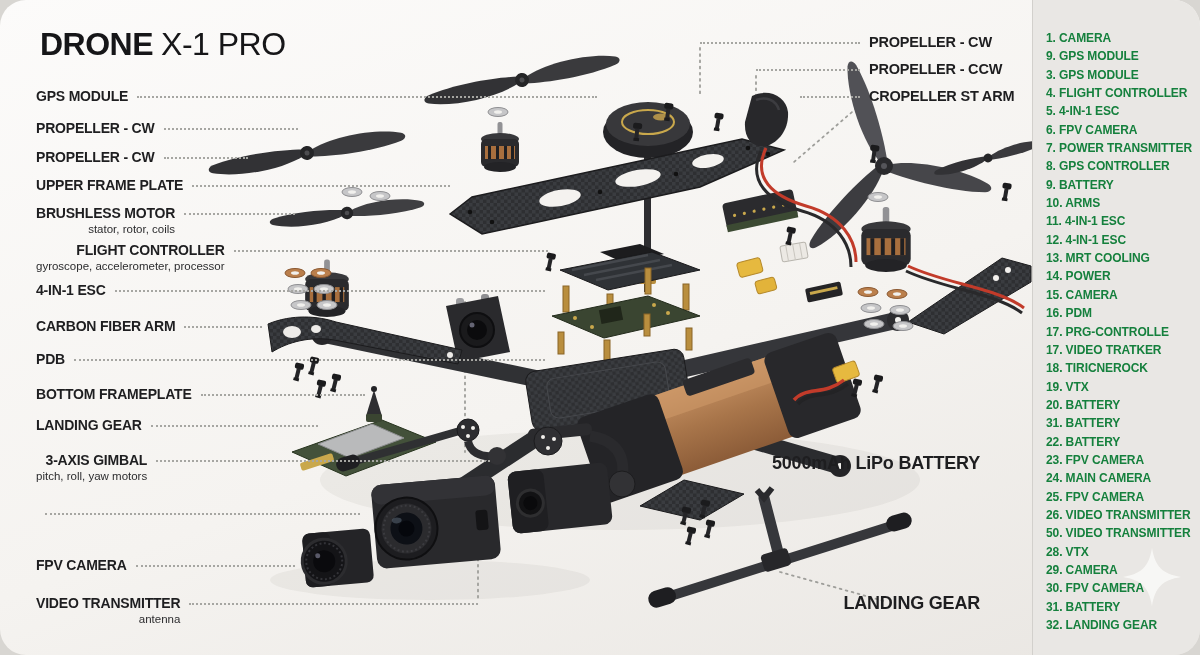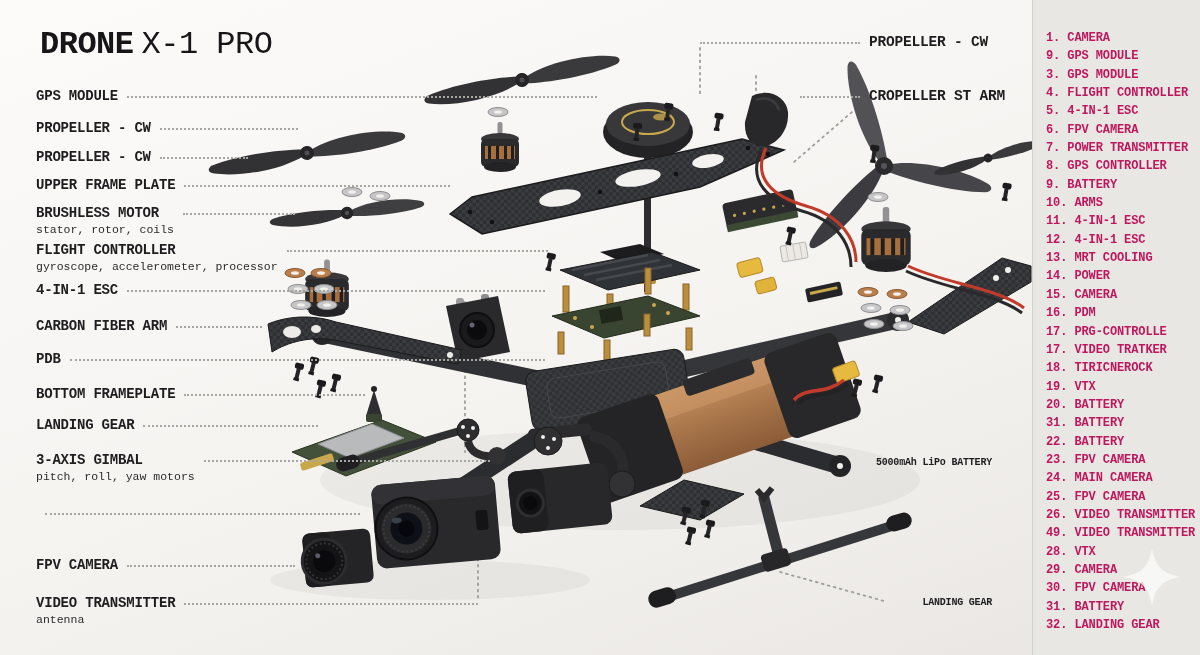--- a/index.html
+++ b/index.html
@@ -1,41 +1,42 @@
 <!DOCTYPE html>
 <html><head>
 <meta charset="utf-8">
 <style>
   html,body{margin:0;padding:0;background:#d8d6d2;}
   .stage{
     position:relative;width:1200px;height:655px;overflow:hidden;
-    font-family:Liberation Mono, monospace;
+    font-family:Liberation Sans, sans-serif;
     background:linear-gradient(160deg,#fcfbfa 0%,#f5f3f0 55%,#e9e6e2 100%);
+    border-radius:26px;
   }
   .scene{position:absolute;left:0;top:0;width:1032px;height:655px;}
   
   .title{position:absolute;left:40px;top:26px;font-size:32px;letter-spacing:-0.5px;color:#161618;white-space:nowrap;}
   .title-brand{font-weight:bold;}
   .title-model{font-weight:normal;margin-left:8px;}
   
   .llrow{position:absolute;left:36px;display:flex;align-items:flex-start;}
-  .lltext{text-align:left;}
+  .lltext{text-align:right;}
   .llmain{font-size:14px;font-weight:bold;color:#1e1e20;line-height:20px;letter-spacing:-0.2px;white-space:nowrap;}
   .llsub{font-size:11.5px;font-weight:normal;color:#2c2c2e;line-height:13px;white-space:nowrap;}
   .lldots{flex:1;border-top:2px dotted #a6a6a2;margin-top:10px;margin-left:9px;}
   
   .rtrow{position:absolute;display:flex;}
   .rtdots{border-top:2px dotted #a6a6a2;margin-top:10px;}
   .rttext{font-size:14.5px;font-weight:bold;color:#1e1e20;line-height:20px;letter-spacing:-0.2px;margin-left:9px;white-space:nowrap;}
   
-  .rmlabel{position:absolute;right:208px;font-size:10px;font-weight:bold;color:#1e1e20;line-height:20px;letter-spacing:-0.2px;white-space:nowrap;}
+  .rmlabel{position:absolute;right:220px;font-size:18px;font-weight:bold;color:#1e1e20;line-height:20px;letter-spacing:-0.2px;white-space:nowrap;}
   
   .panel{position:absolute;left:1032px;top:0;width:167px;height:655px;background:#e9e7e4;border-left:1px solid #d2d0cc;}
   .parts-list{position:absolute;left:13px;top:29px;margin:0;padding:0;list-style:none;}
-  .parts-list li{font-size:12px;font-weight:bold;color:#be185d;line-height:18.35px;letter-spacing:-0.1px;white-space:nowrap;}
+  .parts-list li{font-size:12px;font-weight:bold;color:#15803d;line-height:18.35px;letter-spacing:-0.1px;white-space:nowrap;}
   .watermark{position:absolute;left:88px;top:546px;width:62px;height:62px;opacity:.85;}
 </style>
 </head>
 <body>
 
 <div class="stage">
 
   <svg class="scene" viewBox="0 0 1032 655" aria-hidden="true">
     <defs>
       <pattern id="carbon" width="7" height="7" patternUnits="userSpaceOnUse">
@@ -458,20 +459,24 @@
       <div class="llmain">VIDEO TRANSMITTER</div>
       <div class="llsub">antenna</div>
     </div>
     <div class="lldots"></div>
   </div>
 
   <div class="rtrow" style="top:32px;left:700px">
     <div class="rtdots" style="width:160px"></div>
     <div class="rttext">PROPELLER - CW</div>
   </div>
+  <div class="rtrow" style="top:59px;left:756px">
+    <div class="rtdots" style="width:104px"></div>
+    <div class="rttext">PROPELLER - CCW</div>
+  </div>
   <div class="rtrow" style="top:86px;left:800px">
     <div class="rtdots" style="width:60px"></div>
     <div class="rttext">CROPELLER ST ARM</div>
   </div>
 
   <div class="rmlabel" style="top:453px">5000mAh LiPo BATTERY</div>
   <div class="rmlabel" style="top:593px">LANDING GEAR</div>
 
   <div class="panel">
     <ul class="parts-list">
@@ -495,21 +500,21 @@
       <li>17. VIDEO TRATKER</li>
       <li>18. TIRICNEROCK</li>
       <li>19. VTX</li>
       <li>20. BATTERY</li>
       <li>31. BATTERY</li>
       <li>22. BATTERY</li>
       <li>23. FPV CAMERA</li>
       <li>24. MAIN CAMERA</li>
       <li>25. FPV CAMERA</li>
       <li>26. VIDEO TRANSMITTER</li>
-      <li>49. VIDEO TRANSMITTER</li>
+      <li>50. VIDEO TRANSMITTER</li>
       <li>28. VTX</li>
       <li>29. CAMERA</li>
       <li>30. FPV CAMERA</li>
       <li>31. BATTERY</li>
       <li>32. LANDING GEAR</li>
     </ul>
     <svg class="watermark" viewBox="0 0 60 60" aria-hidden="true">
       <path d="M30,2 C33,20 40,27 58,30 C40,33 33,40 30,58 C27,40 20,33 2,30 C20,27 27,20 30,2 Z" fill="#fcfcfa" opacity="0.9"></path>
     </svg>
   </div>

